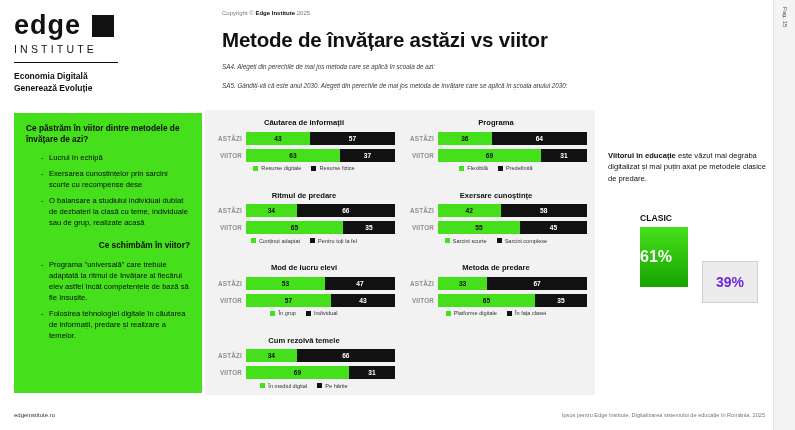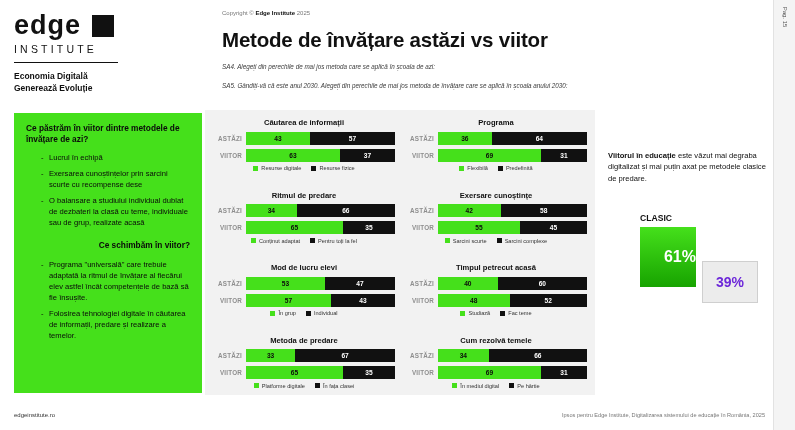--- a/index.html
+++ b/index.html
@@ -110,23 +110,23 @@
     font-size: 7.6px; line-height: 1.5; color: #111;
   }
   .comment b { font-weight: bold; }
 
   
   .mvc { position: absolute; left: 640px; top: 213px; width: 128px; height: 120px; }
   .mvc-lbl-modern {
     position: absolute; left: 0; top: 0; font-size: 8.6px; font-weight: bold; color: #111;
   }
   .mvc-modern {
-    position: absolute; left: 0; top: 14px; width: 56px; height: 60px;
+    position: absolute; left: 0; top: 14px; width: 48px; height: 60px;
     background: linear-gradient(#45e01b, #17a300);
-    display: flex; align-items: center; justify-content: flex-end;
+    display: flex; align-items: center; justify-content: flex-start;
   }
   .mvc-modern span { font-size: 16px; font-weight: bold; color: #fff; }
   .mvc-lbl-clasic {
     position: absolute; left: 62px; top: 34px; font-size: 8.6px; font-weight: bold; color: #bdbdbd; margin-top: 28px;
   }
   .mvc-clasic {
     position: absolute; left: 62px; top: 48px; width: 56px; height: 42px;
     background: #ececec; border: 1px solid #cfcfcf;
     display: flex; align-items: center; justify-content: center;
   }
@@ -282,41 +282,20 @@
             <div class="seg a" style="flex: 57 1 0%;">57</div>
             <div class="seg b" style="flex: 43 1 0%;">43</div>
           </div>
       </div>
       <div class="legend">
           <span><i class="a"></i>În grup</span>
           <span><i class="b"></i>Individual</span>
         </div>
     </div>
 
-    <div class="chart">
-      <div class="chart-title">Timpul petrecut acasă</div>
-      <div class="row">
-        <div class="row-label">ASTĂZI</div>
-        <div class="bars">
-            <div class="seg a" style="flex: 40 1 0%;">40</div>
-            <div class="seg b" style="flex: 60 1 0%;">60</div>
-          </div>
-      </div>
-      <div class="row">
-        <div class="row-label">VIITOR</div>
-        <div class="bars">
-            <div class="seg a" style="flex: 48 1 0%;">48</div>
-            <div class="seg b" style="flex: 52 1 0%;">52</div>
-          </div>
-      </div>
-      <div class="legend">
-          <span><i class="a"></i>Studiază</span>
-          <span><i class="b"></i>Fac teme</span>
-        </div>
-    </div>
 
     <div class="chart">
       <div class="chart-title">Metoda de predare</div>
       <div class="row">
         <div class="row-label">ASTĂZI</div>
         <div class="bars">
             <div class="seg a" style="flex: 33 1 0%;">33</div>
             <div class="seg b" style="flex: 67 1 0%;">67</div>
           </div>
       </div>

